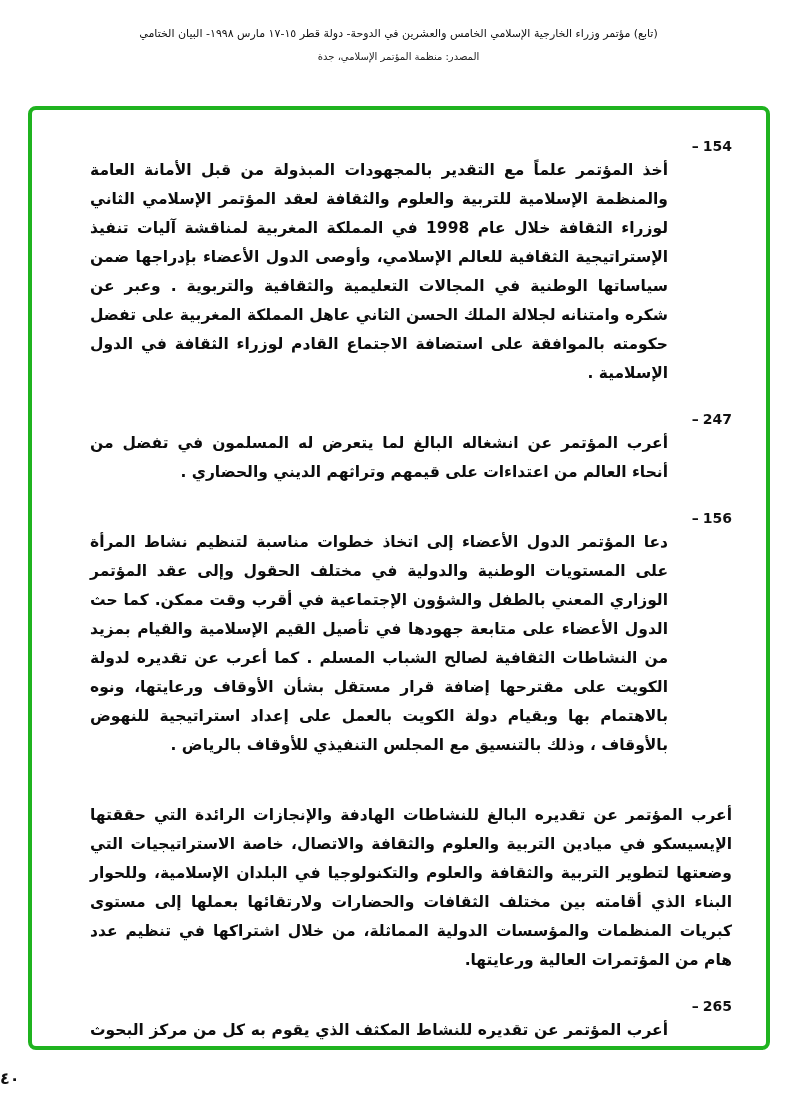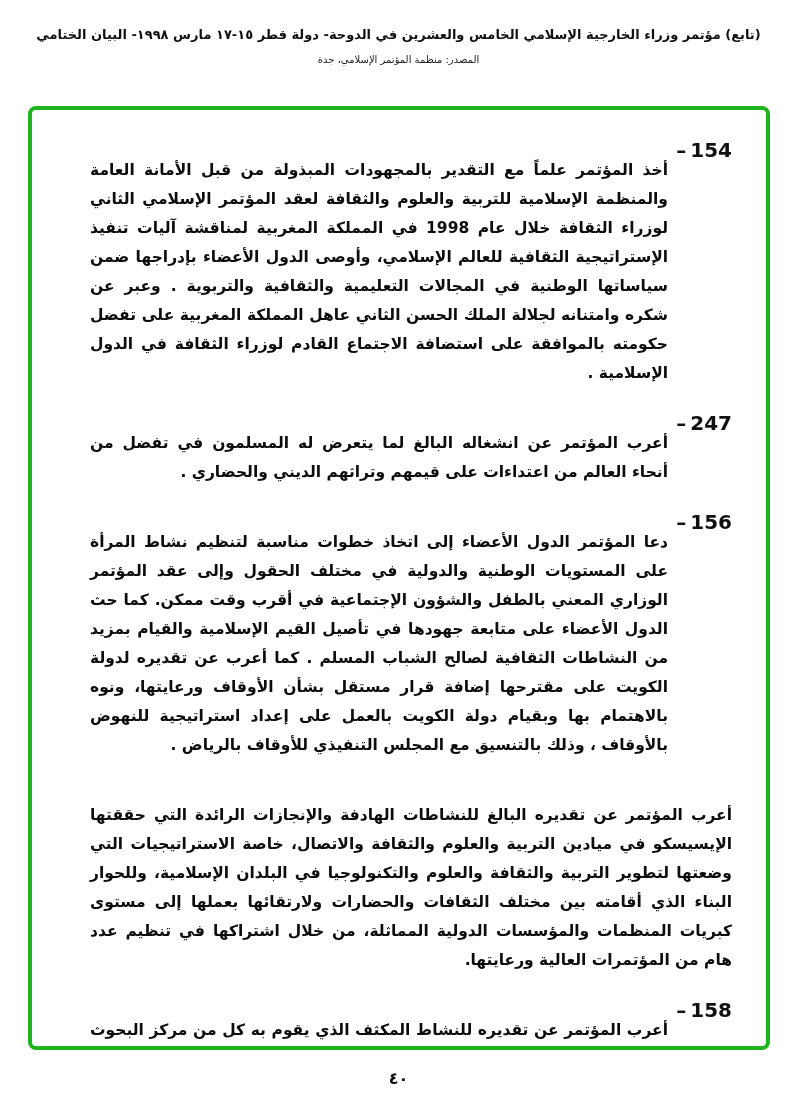--- a/index.html
+++ b/index.html
@@ -14,22 +14,22 @@
     direction: rtl;
   }
 
   
   .doc-header {
     padding-top: 26px;
     text-align: center;
     color: #111;
   }
   .doc-header .title-line {
-    font-size: 13px;
-    font-weight: bold;
+    font-size: 11px;
+    font-weight: normal;
     letter-spacing: 0px;
     line-height: 1.4;
   }
   .doc-header .source-line {
     margin-top: 10px;
     font-size: 10px;
     font-weight: normal;
     color: #222;
   }
 
@@ -52,21 +52,21 @@
   
   .para {
     display: flex;
     direction: rtl;
     margin-bottom: 21px;
   }
   .num-col {
     width: 64px;
     flex-shrink: 0;
     padding-top: 2px;
-    font-size: 20px;
+    font-size: 14px;
     font-weight: bold;
     color: #111;
     white-space: nowrap;
   }
   .num-col .dash {
     display: inline-block;
     margin-right: 4px;
     font-weight: bold;
   }
   .para-text {
@@ -79,21 +79,21 @@
     text-justify: inter-word;
     margin-top: 20px;
   }
 
   
   .page-number {
     position: absolute;
     bottom: 18px;
     left: 0;
     width: 100%;
-    text-align: center;
+    text-align: left;
     font-size: 16px;
     font-weight: bold;
     color: #111;
   }
 </style>
 </head>
 <body>
 
 <div class="doc-header">
   <div class="title-line">(تابع) مؤتمر وزراء الخارجية الإسلامي الخامس والعشرين في الدوحة- دولة قطر ١٥-١٧ مارس ١٩٩٨- البيان الختامي</div>
@@ -123,21 +123,21 @@
       </div>
       <div class="para-text">دعا المؤتمر الدول الأعضاء إلى اتخاذ خطوات مناسبة لتنظيم نشاط المرأة على المستويات الوطنية والدولية في مختلف الحقول وإلى عقد المؤتمر الوزاري المعني بالطفل والشؤون الإجتماعية في أقرب وقت ممكن. كما حث الدول الأعضاء على متابعة جهودها في تأصيل القيم الإسلامية والقيام بمزيد من النشاطات الثقافية لصالح الشباب المسلم . كما أعرب عن تقديره لدولة الكويت على مقترحها إضافة قرار مستقل بشأن الأوقاف ورعايتها، ونوه بالاهتمام بها وبقيام دولة الكويت بالعمل على إعداد استراتيجية للنهوض بالأوقاف ، وذلك بالتنسيق مع المجلس التنفيذي للأوقاف بالرياض .</div>
     </div>
 
     <div class="para">
       <div class="para-text">أعرب المؤتمر عن تقديره البالغ للنشاطات الهادفة والإنجازات الرائدة التي حققتها الإيسيسكو في ميادين التربية والعلوم والثقافة والاتصال، خاصة الاستراتيجيات التي وضعتها لتطوير التربية والثقافة والعلوم والتكنولوجيا في البلدان الإسلامية، وللحوار البناء الذي أقامته بين مختلف الثقافات والحضارات ولارتقائها بعملها إلى مستوى كبريات المنظمات والمؤسسات الدولية المماثلة، من خلال اشتراكها في تنظيم عدد هام من المؤتمرات العالية ورعايتها.</div>
     </div>
 
     <div class="para">
       <div class="num-col">
-        <span>158</span><span class="dash">–</span>
+        <span>265</span><span class="dash">–</span>
       </div>
       <div class="para-text">أعرب المؤتمر عن تقديره للنشاط المكثف الذي يقوم به كل من مركز البحوث للتاريخ والفنون والثقافة الإسلامية واللجنة الدولية للحفاظ على التراث الحضاري الإسلامي من أجل إحياء التراث الإسلامي والتعريف بالجوانب المختلفة للحضارة الإسلامية ، وكذلك</div>
     </div>
 
   </div>
 </div>
 
 <div class="page-number">٤٠</div>
 
 </body></html>

